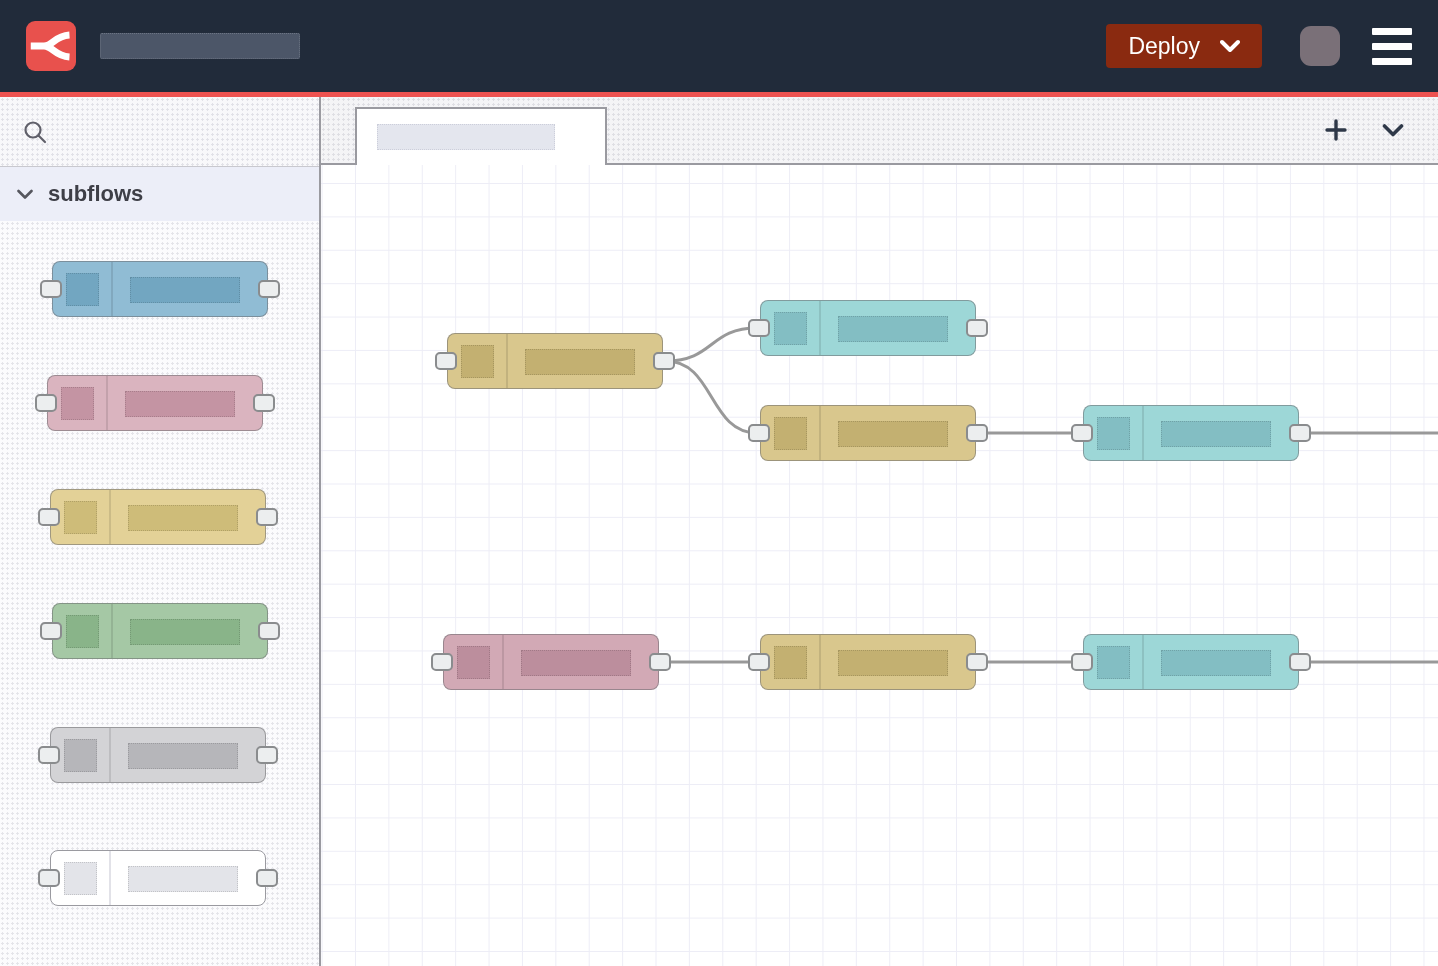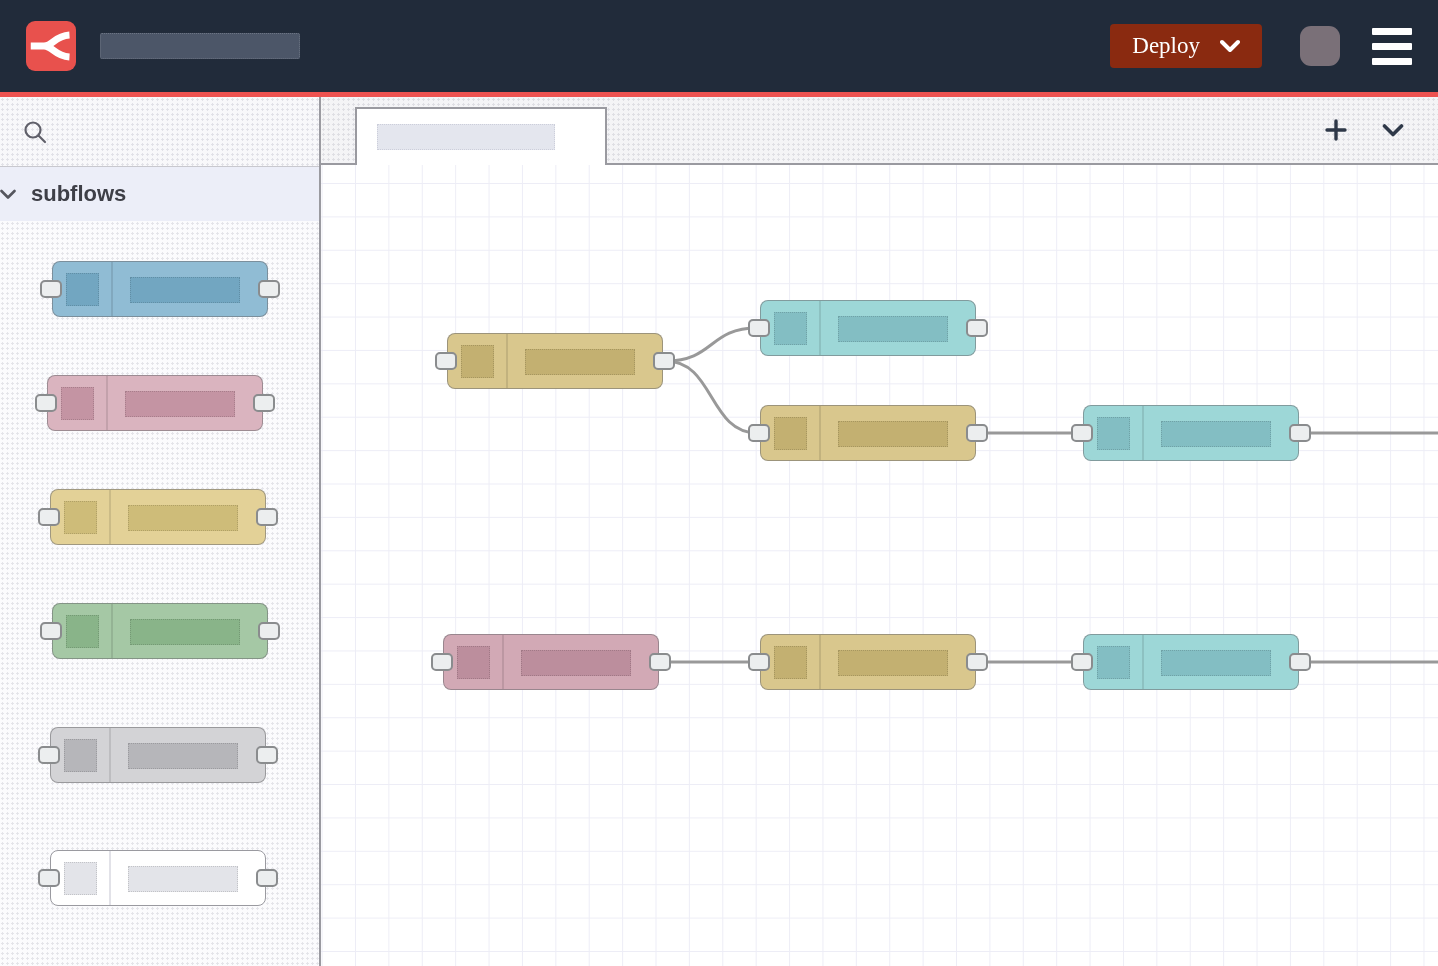--- a/index.html
+++ b/index.html
@@ -8,21 +8,21 @@
 
   .app { width: 1438px; height: 966px; display: flex; flex-direction: column; }
 
   
   .header { height: 92px; background: #212B3A; display: flex; align-items: center;
     padding: 0 26px; flex: none; }
   .logo { width: 50px; height: 50px; border-radius: 9px; background: #E8514D;
     flex: none; display: flex; align-items: center; justify-content: center; }
   .title-skeleton { width: 200px; height: 26px; margin-left: 24px; border-radius: 2px;
     background: #4C5668; border: 1px dotted rgba(255,255,255,0.18); }
-  .header-right { margin-left: auto; display: flex; align-items: center; font-family: Liberation Serif, serif; }
+  .header-right { margin-left: auto; display: flex; align-items: center; }
   .deploy-btn { display: flex; align-items: center; gap: 20px; height: 44px;
     padding: 0 22px; background: #8A2A10; border: none; border-radius: 4px;
     color: #fff; font-size: 23px; font-family: inherit; cursor: pointer; }
   .deploy-btn svg { display: block; }
   .avatar { width: 40px; height: 40px; border-radius: 11px; background: #7A7078;
     margin-left: 38px; }
   .hamburger { width: 40px; margin-left: 32px; display: flex; flex-direction: column;
     gap: 8px; cursor: pointer; background: none; border: none; padding: 0; }
   .hamburger span { display: block; height: 7px; background: #fff; border-radius: 1px; }
   .accent-line { height: 5px; background: #EE5250; flex: none; }
@@ -33,21 +33,21 @@
   
   .sidebar { width: 321px; flex: none; border-right: 2px solid #9A9AA0;
     display: flex; flex-direction: column; background: #FAFAFC; }
   .dots { background-image: radial-gradient(rgba(110,110,135,0.16) 1px, transparent 1.2px);
     background-size: 5px 5px; }
   .search-row { height: 70px; flex: none; display: flex; align-items: center;
     padding-left: 22px; border-bottom: 1px solid #C8C8CE; background-color: #F8F8FA;
     cursor: pointer; }
   .search-row svg { color: #60606A; }
   .section-header { height: 54px; flex: none; display: flex; align-items: center;
-    gap: 15px; background: #ECEEF8; cursor: pointer; }
+    gap: 15px; padding-left: 17px; background: #ECEEF8; cursor: pointer; }
   .section-header svg { color: #55565E; flex: none; }
   .section-label { font-size: 22px; font-weight: 600; color: #3E3F47; }
   .palette { position: relative; flex: 1; background-color: #FBFBFD; }
 
   
   .fnode { position: absolute; width: 216px; height: 56px; border-radius: 8px;
     border: 1px solid rgba(105,105,110,0.55); cursor: pointer; }
   .fnode-icon { position: absolute; left: 13px; top: 11px; width: 33px; height: 33px;
     border: 1px dotted rgba(0,0,0,0.14); }
   .fnode-sep { position: absolute; left: 58px; top: 0; bottom: 0; width: 2px; }

